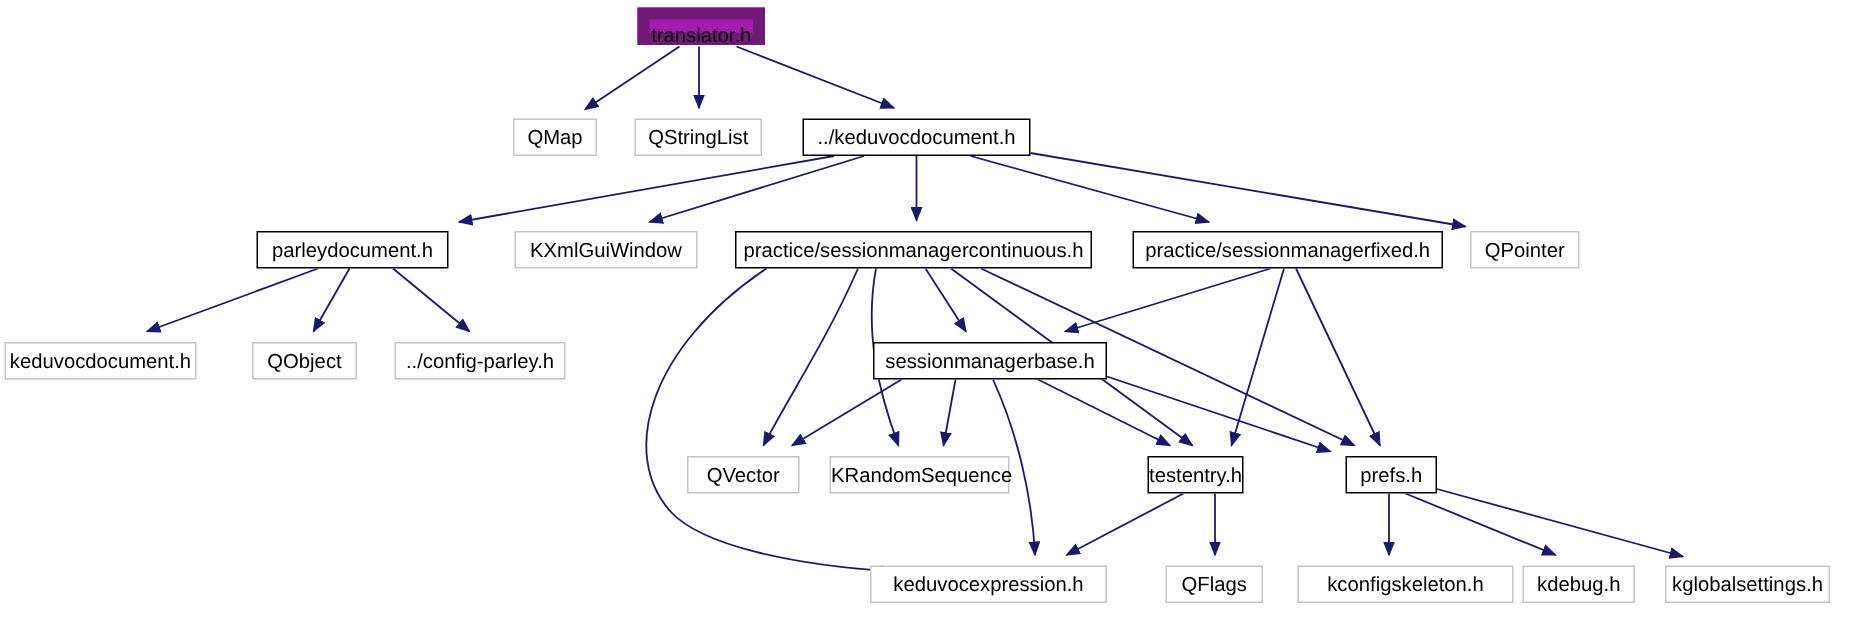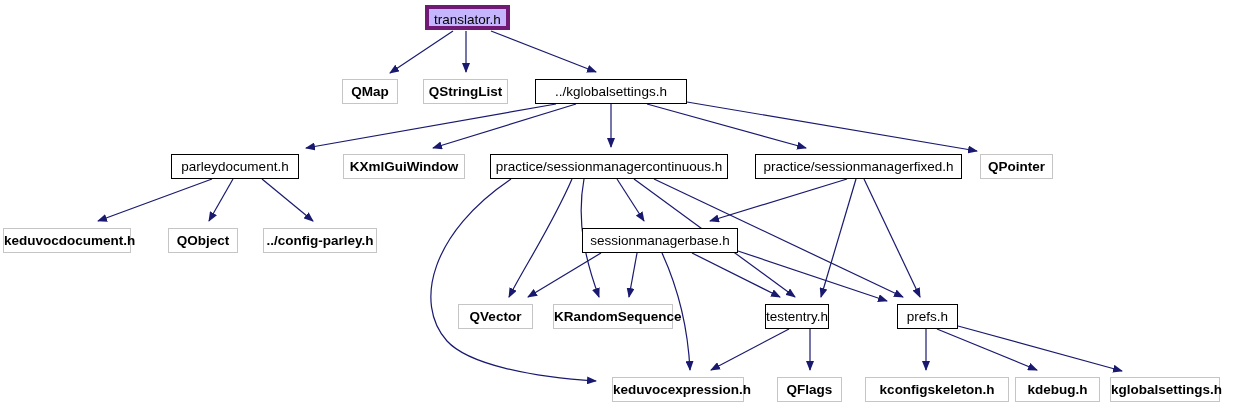--- a/index.html
+++ b/index.html
@@ -15,22 +15,22 @@
     height:25px;line-height:23px;
     box-sizing:border-box;
     text-align:center;
     white-space:nowrap;
     background:#ffffff;
     border:1px solid #000000;
     font-size:13.5px;
     color:#000000;
     z-index:2;
   }
-  .node.external{border-color:#c5c5c5;font-weight:bold;}
-  .node.root{background:#c4b5fd;border:4px solid #701a75;line-height:21px;}
+  .node.external{border-color:#c5c5c5;}
+  .node.root{background:#a21caf;border:8px solid #701a75;line-height:21px;}
 </style>
 </head>
 <body>
 
 <svg id="graph-canvas" width="1239" height="411" viewBox="0 0 1239 411">
   <defs>
     <marker id="arrow" viewBox="0 0 10 8" refX="9" refY="4" markerWidth="10" markerHeight="8" markerUnits="userSpaceOnUse" orient="auto">
       <path d="M0,0 L10,4 L0,8 z" fill="#191970"></path>
     </marker>
   </defs>
@@ -72,21 +72,21 @@
   <span>translator.h</span>
 </div>
 
 <div class="node external" style="left:342px;top:79px;width:56px">
   <span>QMap</span>
 </div>
 <div class="node external" style="left:423px;top:79px;width:85px">
   <span>QStringList</span>
 </div>
 <div class="node internal" style="left:535px;top:79px;width:152px">
-  <span>../kglobalsettings.h</span>
+  <span>../keduvocdocument.h</span>
 </div>
 
 <div class="node internal" style="left:171px;top:154px;width:128px">
   <span>parleydocument.h</span>
 </div>
 <div class="node external" style="left:343px;top:154px;width:122px">
   <span>KXmlGuiWindow</span>
 </div>
 <div class="node internal" style="left:490px;top:154px;width:238px">
   <span>practice/sessionmanagercontinuous.h</span>
@@ -117,27 +117,27 @@
 <div class="node external" style="left:553px;top:304px;width:120px">
   <span>KRandomSequence</span>
 </div>
 <div class="node internal" style="left:765px;top:304px;width:64px">
   <span>testentry.h</span>
 </div>
 <div class="node internal" style="left:897px;top:304px;width:61px">
   <span>prefs.h</span>
 </div>
 
-<div class="node external" style="left:612px;top:377px;width:132px">
+<div class="node external" style="left:580px;top:377px;width:158px">
   <span>keduvocexpression.h</span>
 </div>
 <div class="node external" style="left:777px;top:377px;width:65px">
   <span>QFlags</span>
 </div>
 <div class="node external" style="left:865px;top:377px;width:144px">
   <span>kconfigskeleton.h</span>
 </div>
-<div class="node external" style="left:1015px;top:377px;width:85px">
+<div class="node external" style="left:1015px;top:377px;width:75px">
   <span>kdebug.h</span>
 </div>
 <div class="node external" style="left:1110px;top:377px;width:110px">
   <span>kglobalsettings.h</span>
 </div>
 
 </body></html>

